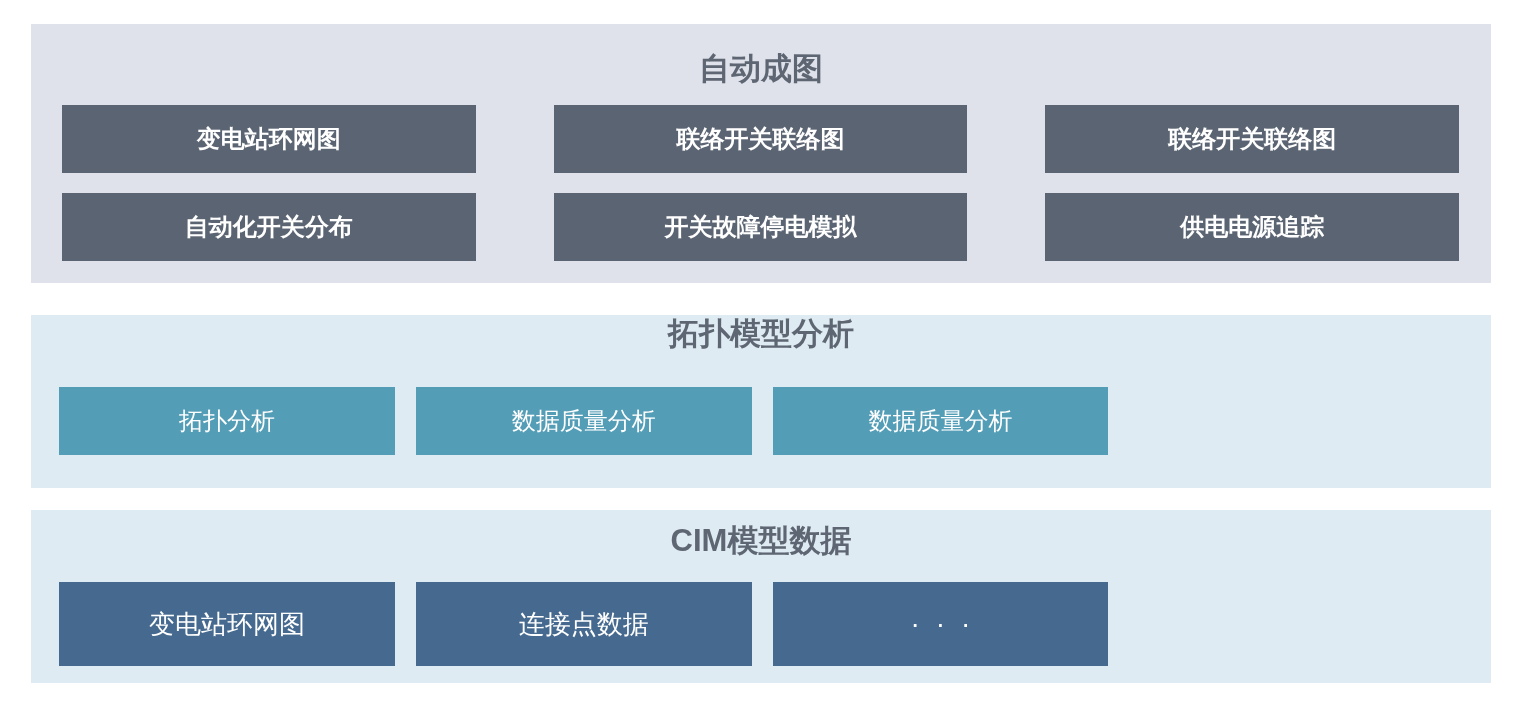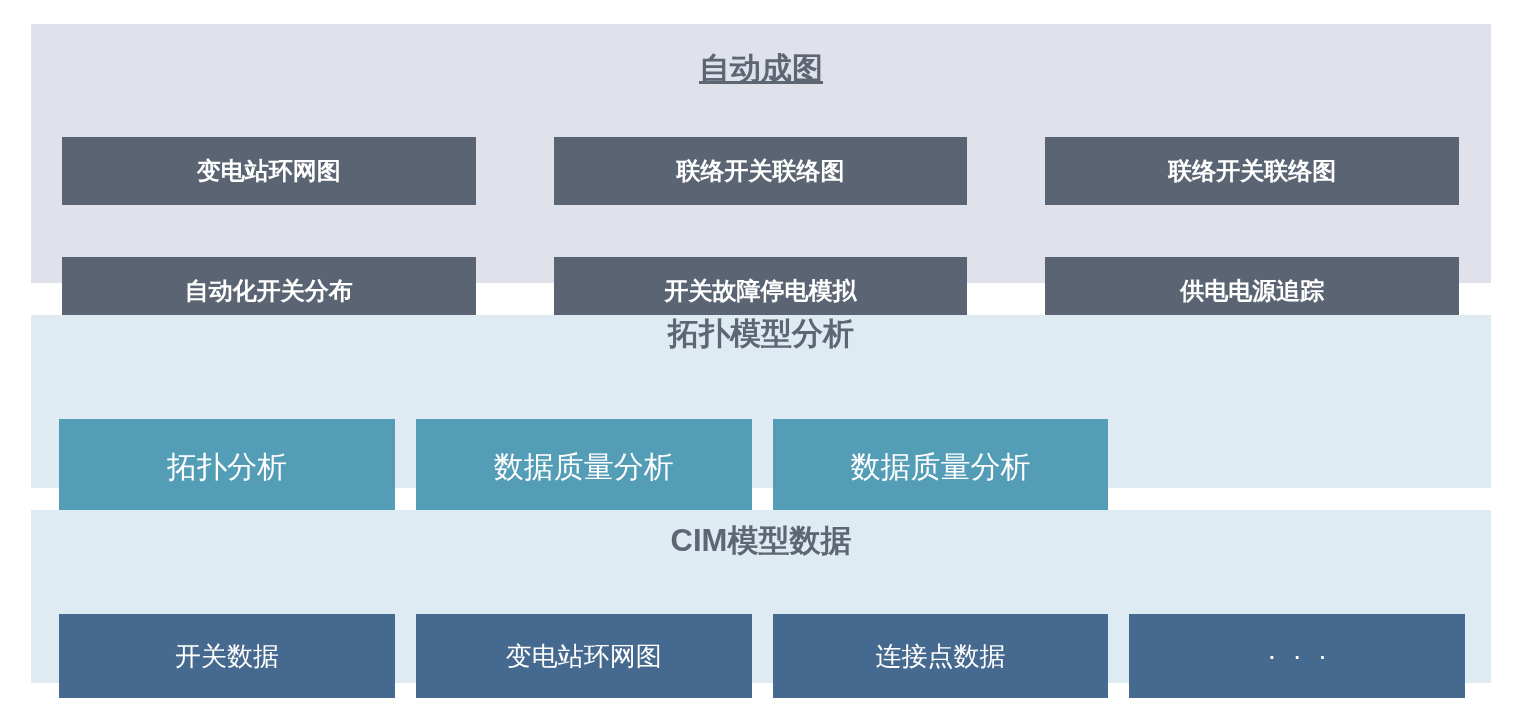--- a/index.html
+++ b/index.html
@@ -27,21 +27,21 @@
   #panel-cim  { top: 510px; height: 173px; }
 
   .panel-title {
     margin: 0;
     text-align: center;
     font-weight: bold;
     color: #5e6673;
     font-size: 31px;
     line-height: 1.2;
   }
-  #panel-auto .panel-title { padding-top: 26px; text-decoration: underline; }
+  #panel-auto .panel-title { padding-top: 26px; }
   #panel-topo .panel-title { }
   #panel-cim  .panel-title { padding-top: 12px; }
 
   .grid {
     position: absolute;
     display: grid;
   }
   .grid-3 {
     top: 81px;
     left: 31px;
@@ -56,32 +56,31 @@
     right: 26px;
     grid-template-columns: repeat(4, 1fr);
     column-gap: 21px;
   }
   .btn {
     display: flex;
     align-items: center;
     justify-content: center;
     color: #ffffff;
     text-align: center;
-    margin-top: 32px;
   }
   .btn-dark {
     height: 68px;
     background: #5b6472;
     font-size: 24px;
     font-weight: bold;
   }
   .btn-teal {
-    height: 96px;
+    height: 68px;
     background: #539db6;
-    font-size: 30px;
+    font-size: 24px;
     font-weight: normal;
   }
   .btn-blue {
     height: 84px;
     background: #45698f;
     font-size: 26px;
     font-weight: normal;
   }
   .btn-dots {
     letter-spacing: 16px;
@@ -111,20 +110,19 @@
     <div class="grid grid-4">
       <div class="btn btn-teal">拓扑分析</div>
       <div class="btn btn-teal">数据质量分析</div>
       <div class="btn btn-teal">数据质量分析</div>
     </div>
   </section>
 
   <section class="panel panel-blue" id="panel-cim">
     <h2 class="panel-title">CIM模型数据</h2>
     <div class="grid grid-4">
-      <div class="btn btn-blue">开关数据</div>
       <div class="btn btn-blue">变电站环网图</div>
       <div class="btn btn-blue">连接点数据</div>
       <div class="btn btn-blue btn-dots">···</div>
     </div>
   </section>
 
 </div>
 
 </body></html>

